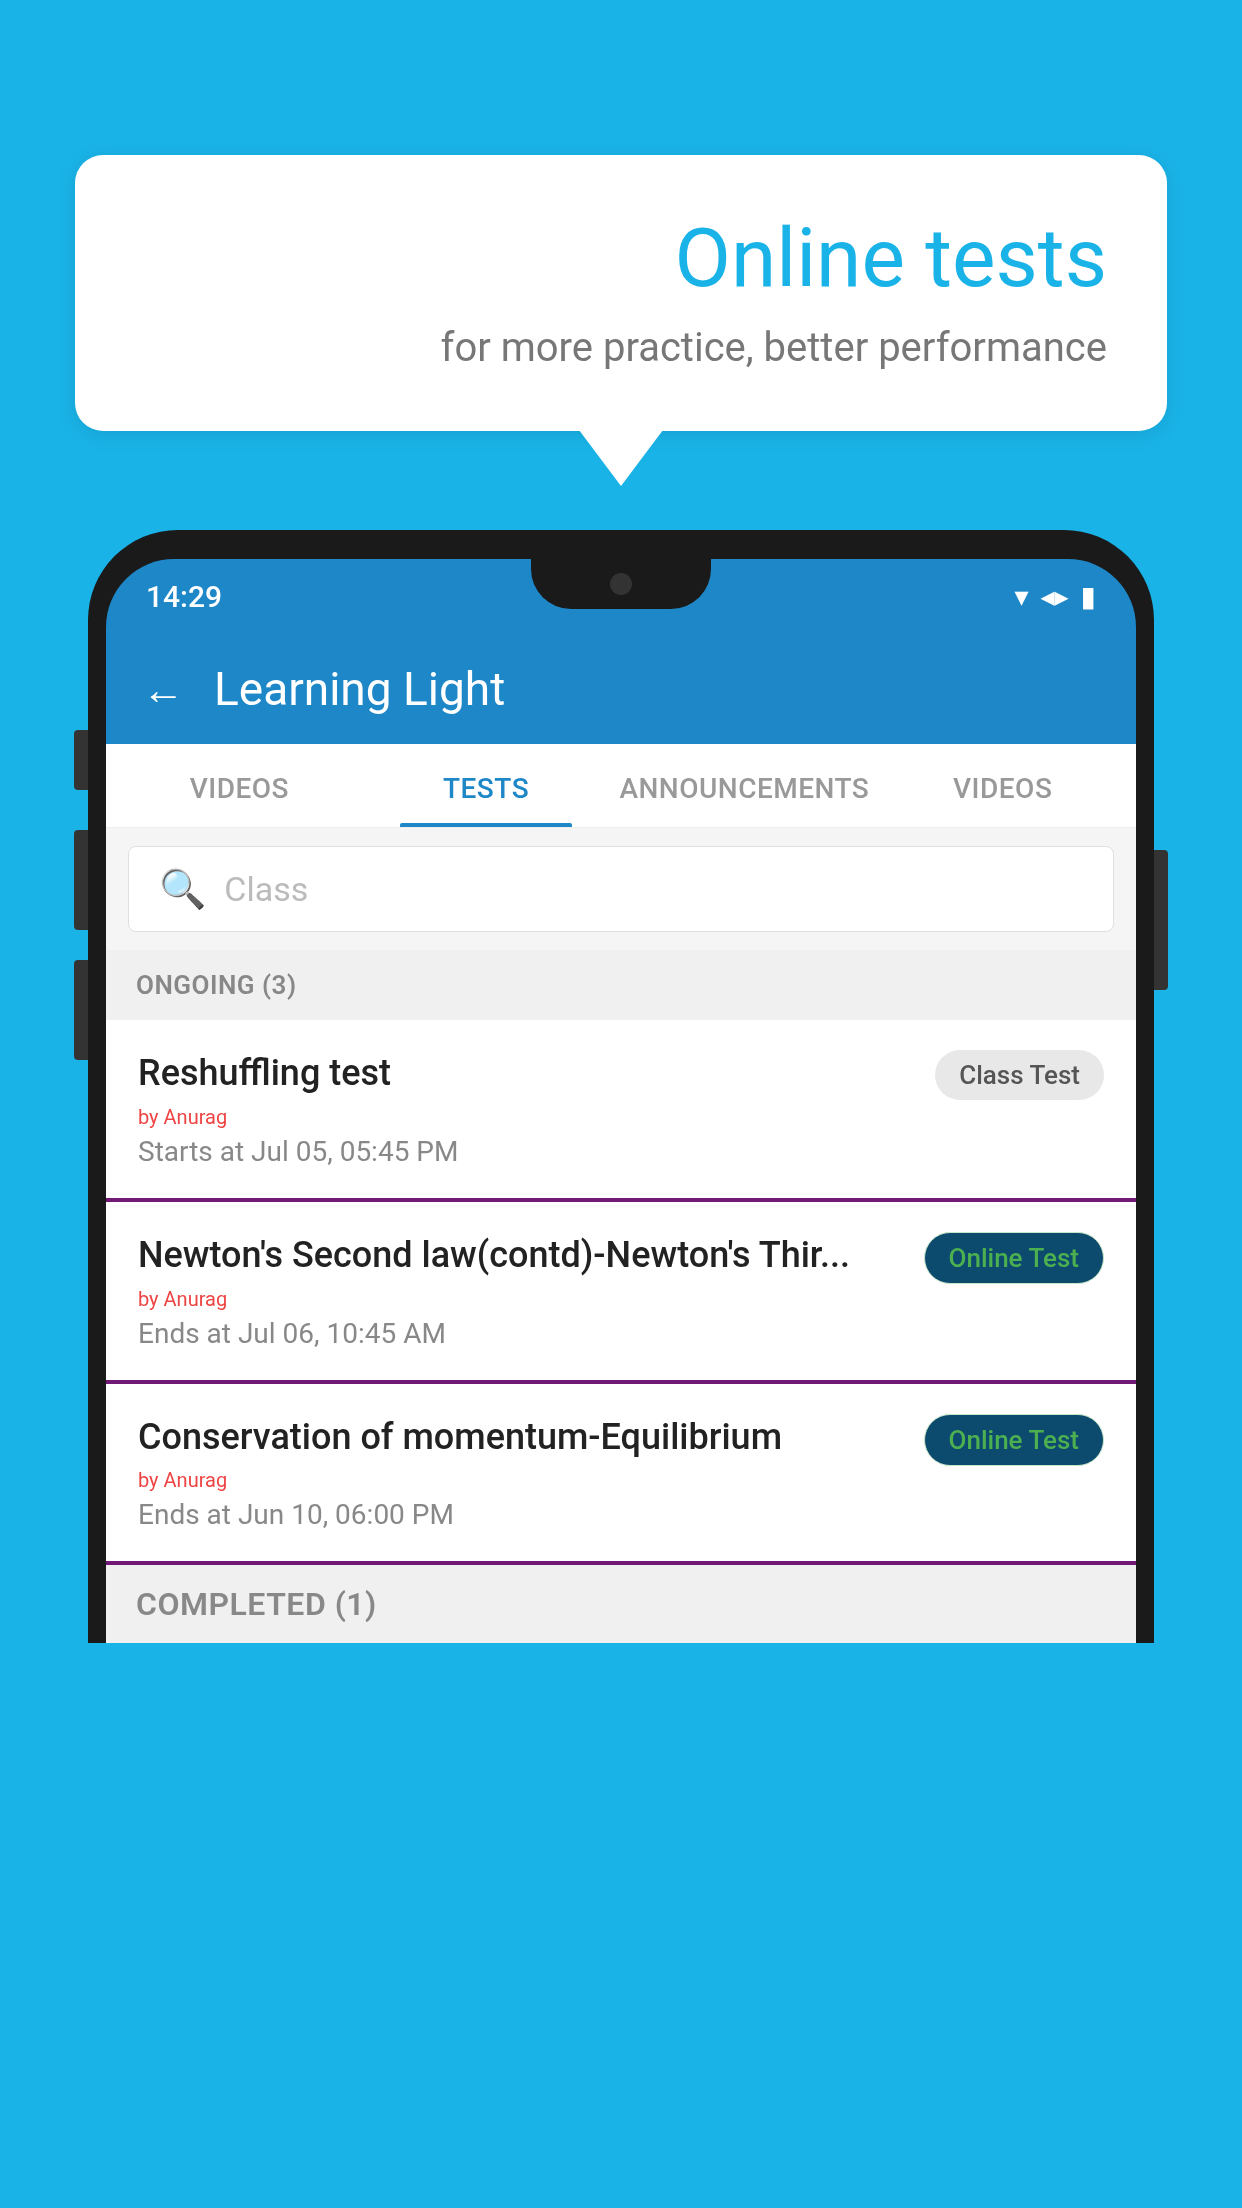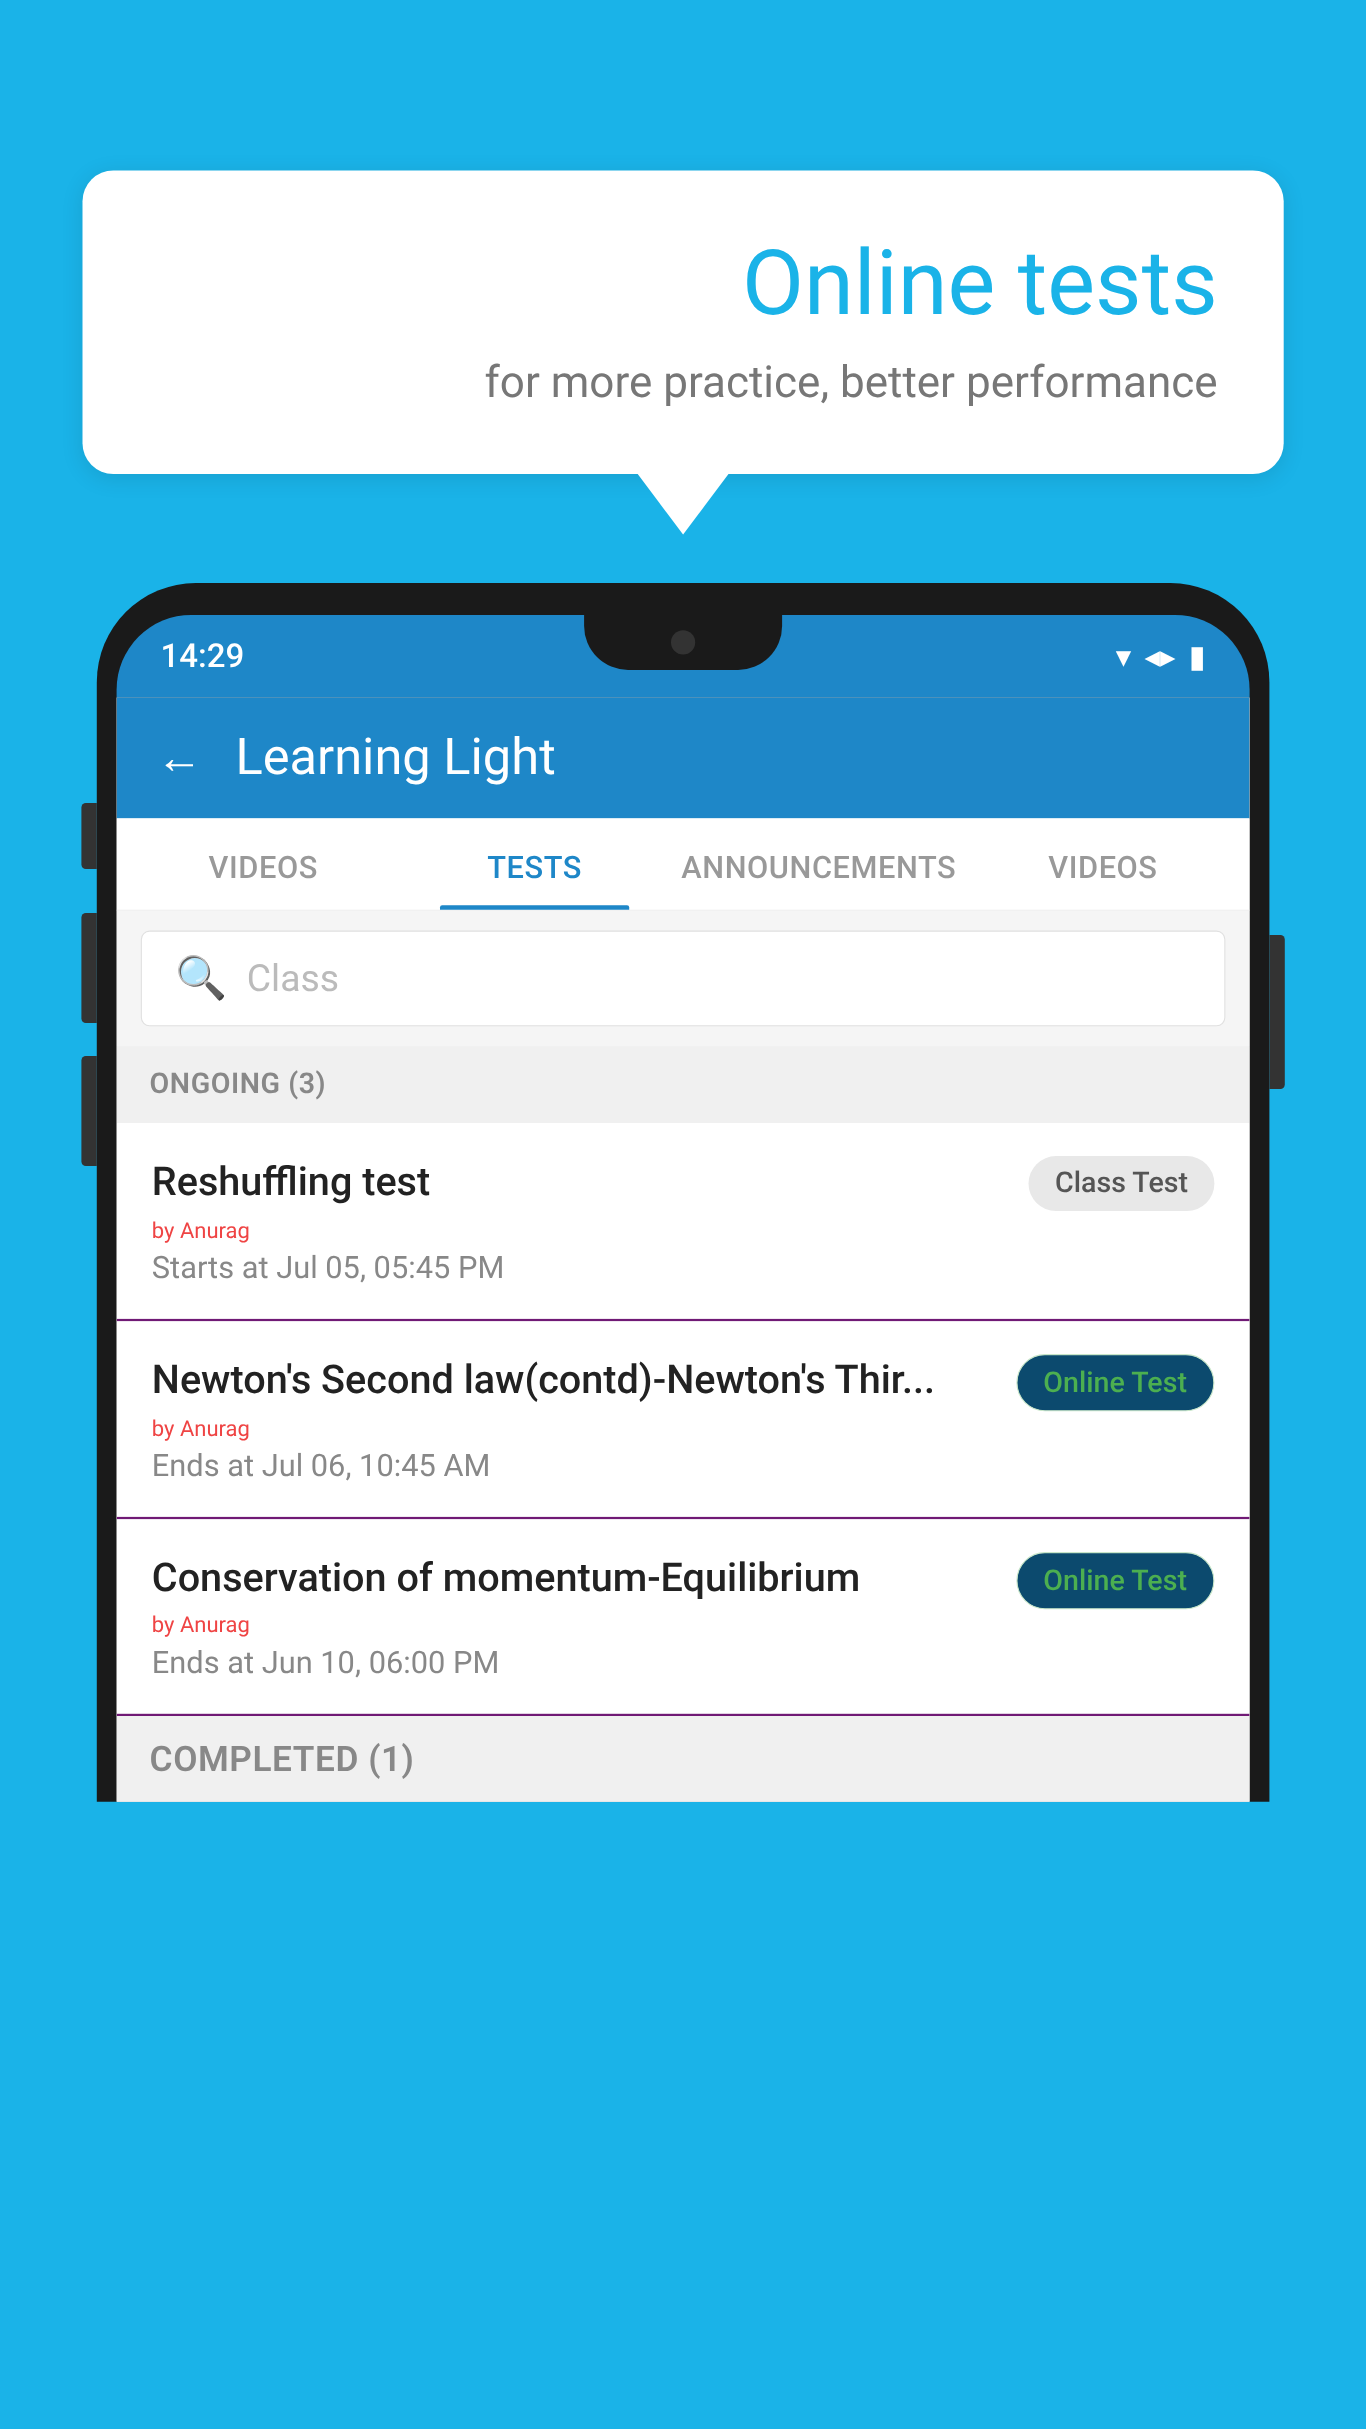--- a/index.html
+++ b/index.html
@@ -205,21 +205,21 @@
       letter-spacing: 0.5px;
     }
 
     
     .tests-list {
       background: white;
     }
 
     .test-item {
       padding: 30px 32px;
-      border-bottom: 2px solid #701a75;
+      border-bottom: 4px solid #701a75;
       display: flex;
       align-items: flex-start;
       justify-content: space-between;
       gap: 20px;
     }
 
     .test-info {
       flex: 1;
     }
 

